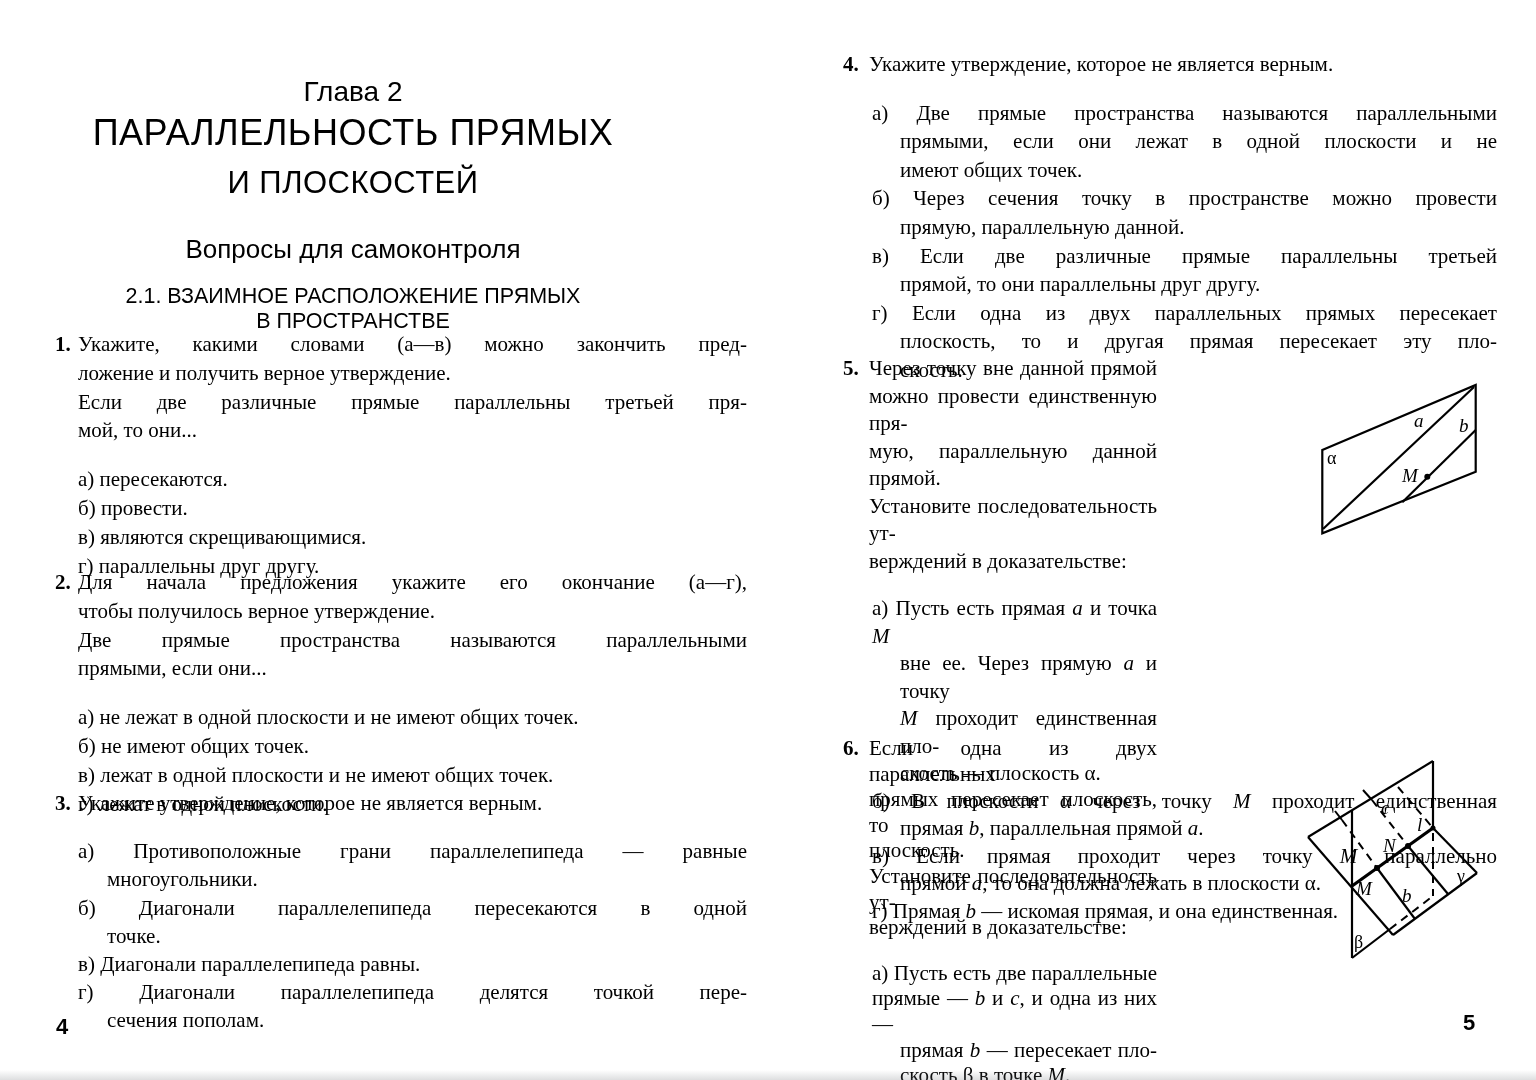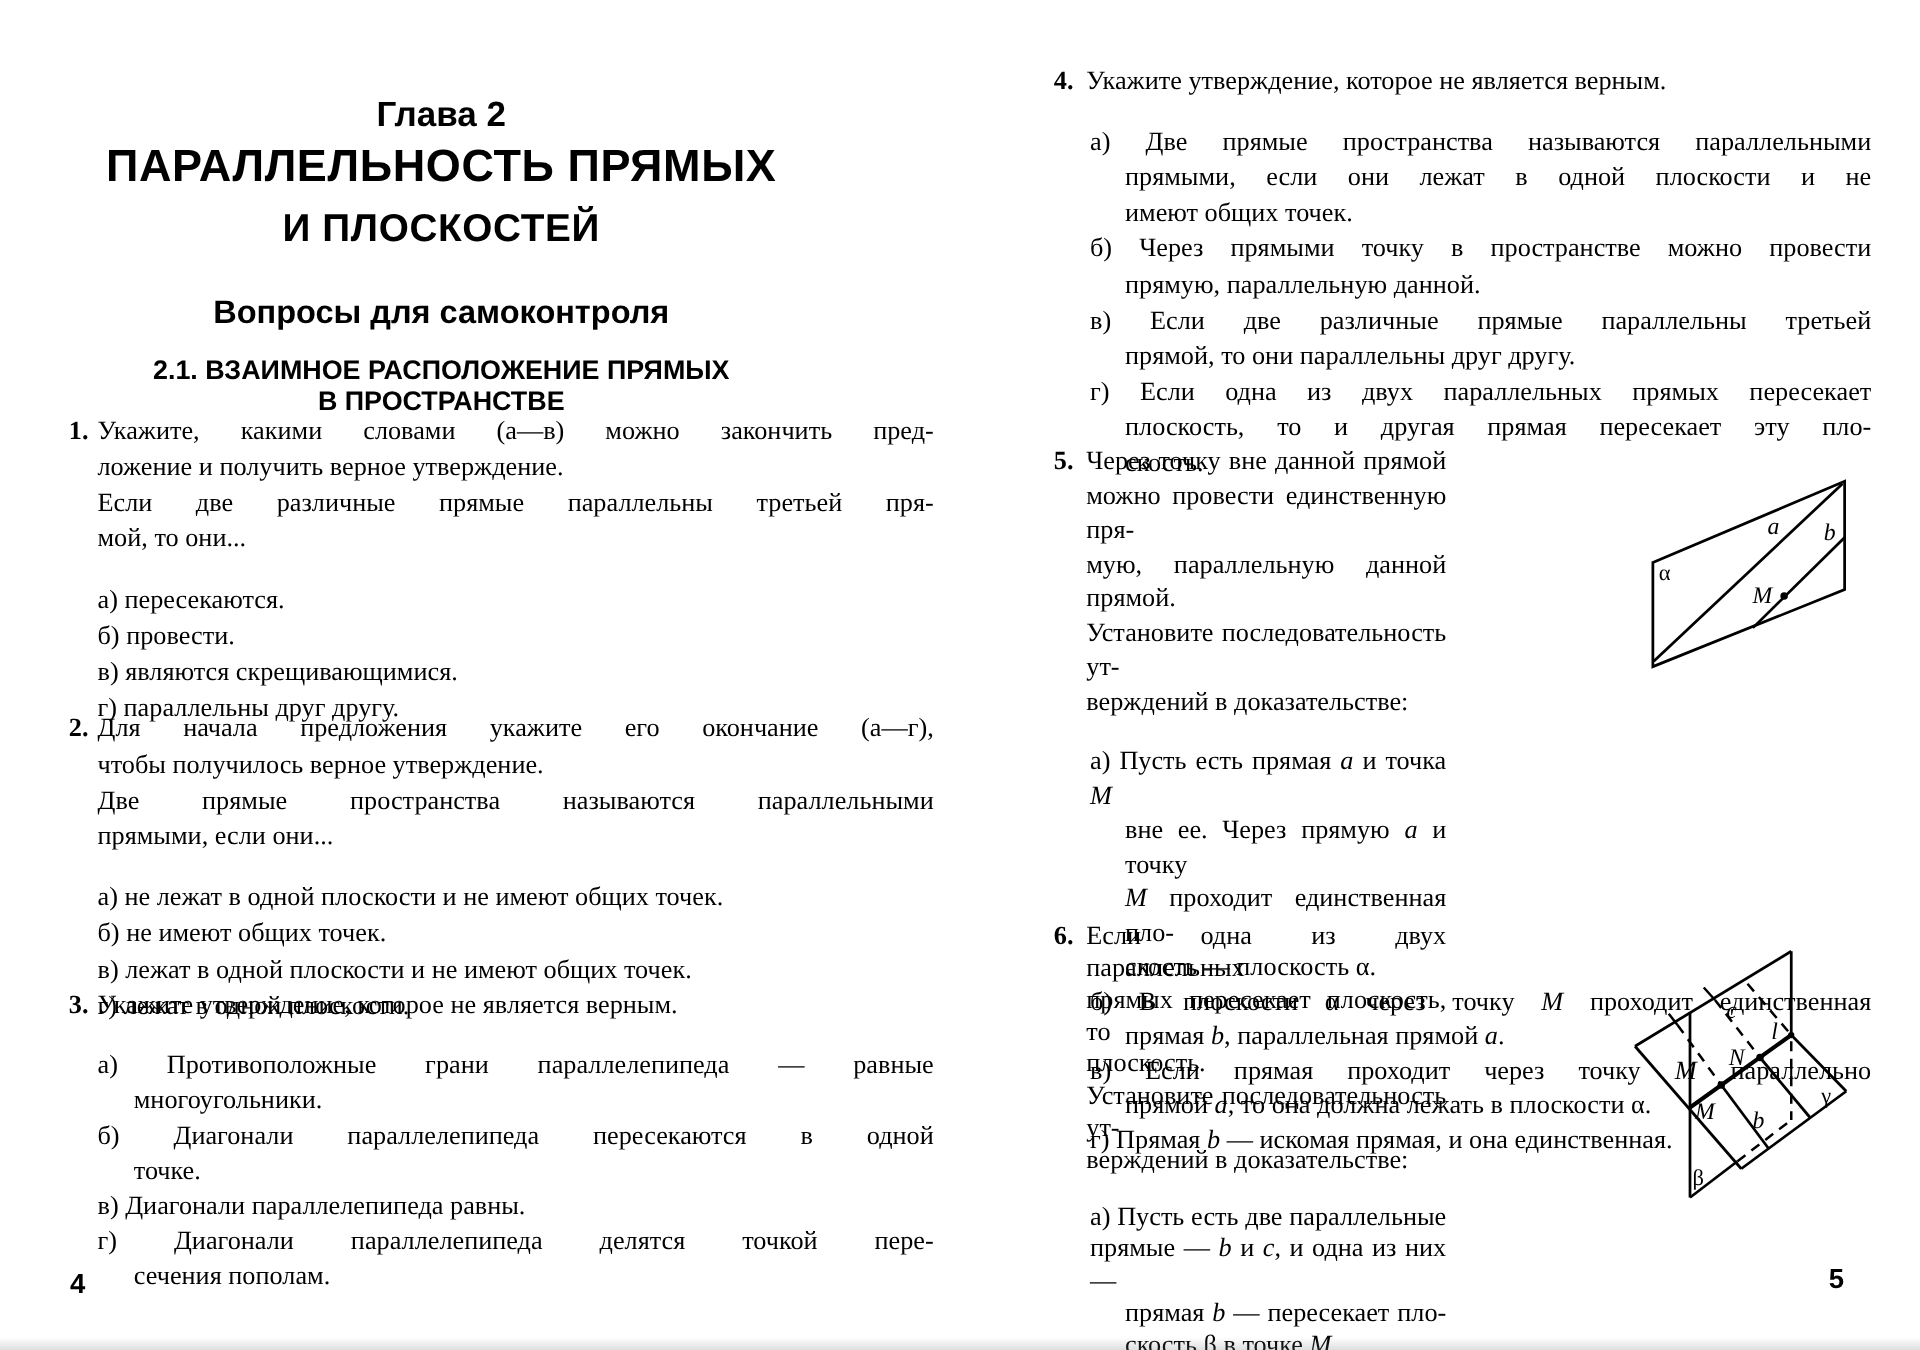--- a/index.html
+++ b/index.html
@@ -1,19 +1,19 @@
 <!DOCTYPE html>
 <html><head>
 <meta charset="utf-8">
 <style>
   html,body{margin:0;padding:0;}
   #page{position:relative;width:1536px;height:1080px;background:#ffffff;overflow:hidden;
         font-family:"Liberation Serif","DejaVu Serif",serif;color:#000;}
   .hdr{position:absolute;left:45px;width:616px;text-align:center;
-       font-family:"Liberation Sans","DejaVu Sans",sans-serif;font-weight:bold;}
+       font-family:"Liberation Sans","DejaVu Sans",sans-serif;font-weight:normal;}
   #chapter{top:76px;font-size:28px;}
   #title1{top:112px;font-size:36px;letter-spacing:0.5px;}
   #title2{top:165px;font-size:31px;letter-spacing:0.5px;}
   #subtitle{top:234px;font-size:26px;}
   #section{top:284px;font-size:21.5px;line-height:25px;}
   .col{position:absolute;top:0;height:1080px;}
   #col-l{left:55px;width:692px;}
   #col-r{left:843px;width:654px;}
   .question{position:absolute;left:0;width:100%;font-size:21px;}
   .qnum{position:absolute;left:0;top:0;font-weight:bold;}
@@ -90,21 +90,21 @@
       </div>
   </div>
 
   <div class="col" id="col-r">
     <div class="question" style="top:50px;line-height:28.6px">
         <span class="qnum">4.</span>
         <div class="ln q">Укажите утверждение, которое не является верным.</div>
         <div class="ln o j g">а) Две прямые пространства называются параллельными</div>
         <div class="ln ow j">прямыми, если они лежат в одной плоскости и не</div>
         <div class="ln ow">имеют общих точек.</div>
-        <div class="ln o j">б) Через прямыми точку в пространстве можно провести</div>
+        <div class="ln o j">б) Через сечения точку в пространстве можно провести</div>
         <div class="ln ow">прямую, параллельную данной.</div>
         <div class="ln o j">в) Если две различные прямые параллельны третьей</div>
         <div class="ln ow">прямой, то они параллельны друг другу.</div>
         <div class="ln o j">г) Если одна из двух параллельных прямых пересекает</div>
         <div class="ln ow j">плоскость, то и другая прямая пересекает эту пло-</div>
         <div class="ln ow">скость.</div>
       </div>
     <div class="question" style="top:355px;line-height:27.5px">
         <span class="qnum">5.</span>
         <div class="ln q n j">Через точку вне данной прямой</div>

